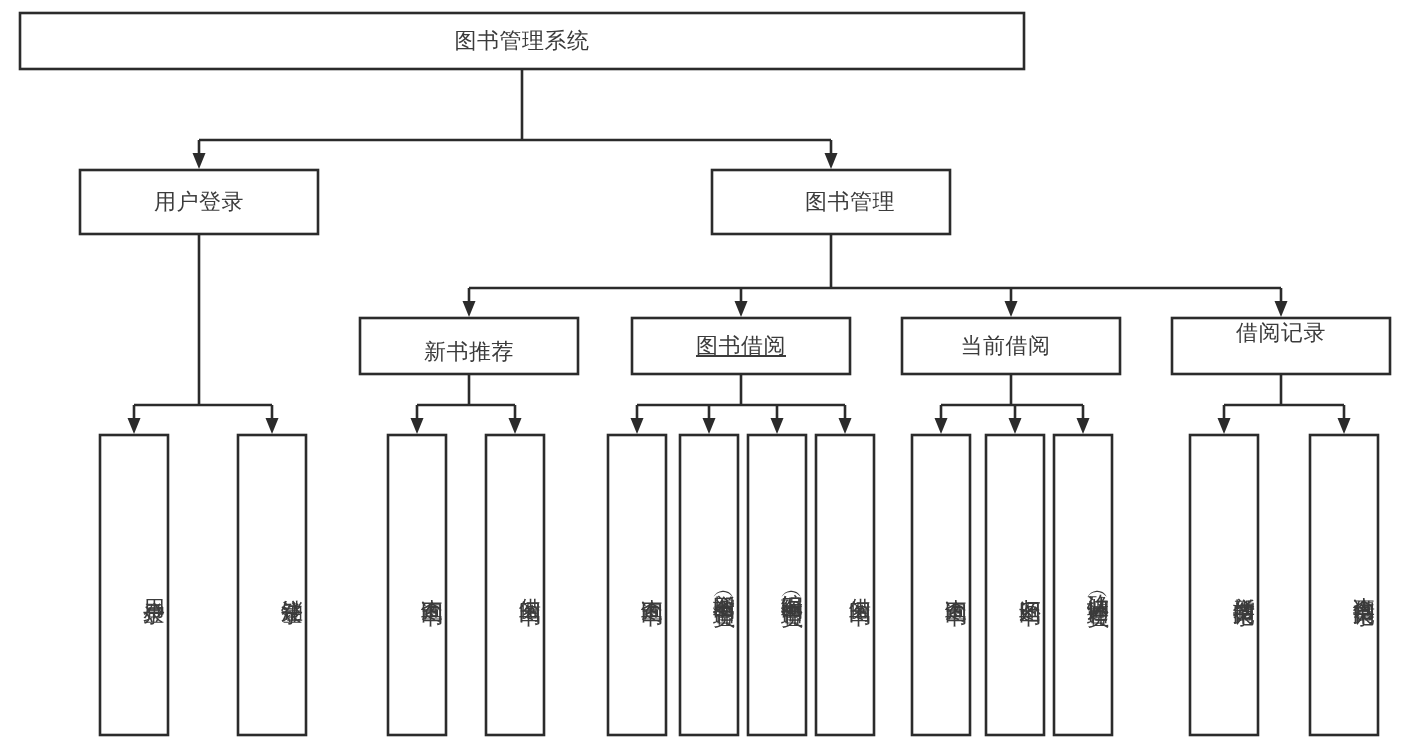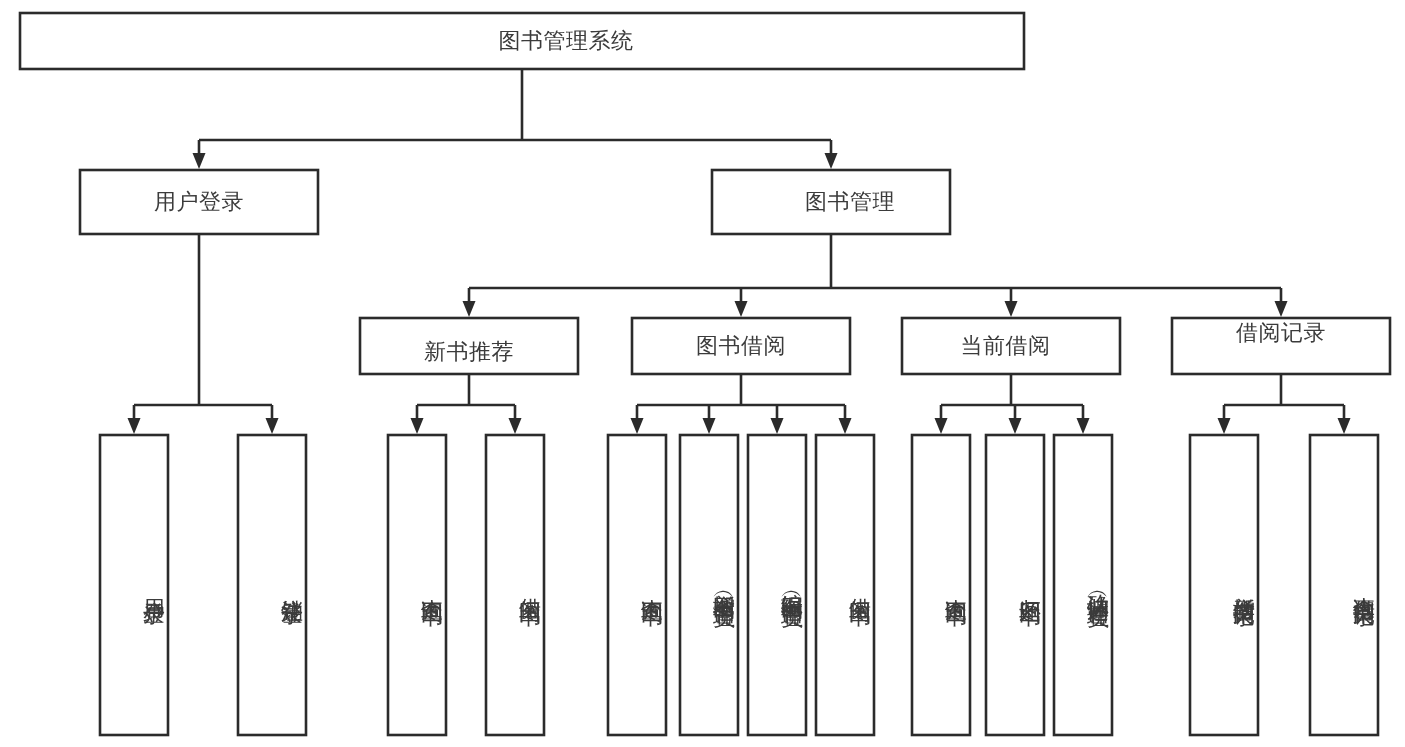--- a/index.html
+++ b/index.html
@@ -160,29 +160,29 @@
         <rect class="node-rect" x="748" y="435" width="58" height="300"></rect>
         <rect class="node-rect" x="816" y="435" width="58" height="300"></rect>
         <rect class="node-rect" x="912" y="435" width="58" height="300"></rect>
         <rect class="node-rect" x="986" y="435" width="58" height="300"></rect>
         <rect class="node-rect" x="1054" y="435" width="58" height="300"></rect>
         <rect class="node-rect" x="1190" y="435" width="68" height="300"></rect>
         <rect class="node-rect" x="1310" y="435" width="68" height="300"></rect>
       </g>
   </svg>
   <div id="label-layer">
-      <div class="node-label-h" style="left: 20px; top: 13px; width: 1004px; height: 56px; padding-left: 44px;">图书管理系统</div>
+      <div class="node-label-h" style="left: 20px; top: 13px; width: 1004px; height: 56px;">图书管理系统</div>
       <div class="node-hit" style="left: 20px; top: 13px; width: 1004px; height: 56px;"></div>
       <div class="node-label-h" style="left: 80px; top: 170px; width: 238px; height: 64px;">用户登录</div>
       <div class="node-hit" style="left: 80px; top: 170px; width: 238px; height: 64px;"></div>
       <div class="node-label-h" style="left: 712px; top: 170px; width: 276px; height: 64px;">图书管理</div>
       <div class="node-hit" style="left: 712px; top: 170px; width: 238px; height: 64px;"></div>
       <div class="node-label-h" style="left: 360px; top: 328px; width: 218px; height: 48px;">新书推荐</div>
       <div class="node-hit" style="left: 360px; top: 318px; width: 218px; height: 56px;"></div>
-      <div class="node-label-h" style="left: 632px; top: 318px; width: 218px; height: 56px;">图书借阅</div>
+      <div class="node-label-h" style="left: 632px; top: 318px; width: 218px; height: 56px; text-decoration: underline;">图书借阅</div>
       <div class="node-hit" style="left: 632px; top: 318px; width: 218px; height: 56px;"></div>
       <div class="node-label-h" style="left: 902px; top: 318px; width: 207px; height: 56px;">当前借阅</div>
       <div class="node-hit" style="left: 902px; top: 318px; width: 218px; height: 56px;"></div>
       <div class="node-label-h" style="left: 1172px; top: 305px; width: 218px; height: 56px;">借阅记录</div>
       <div class="node-hit" style="left: 1172px; top: 318px; width: 218px; height: 56px;"></div>
       <div class="node-label-v" style="left: 100px; top: 435px; width: 68px; height: 198px; padding-top: 102px; box-sizing: border-box;">用户登录</div>
       <div class="node-hit" style="left: 100px; top: 435px; width: 68px; height: 300px;"></div>
       <div class="node-label-v" style="left: 238px; top: 435px; width: 68px; height: 198px; padding-top: 102px; box-sizing: border-box;">注销登录</div>
       <div class="node-hit" style="left: 238px; top: 435px; width: 68px; height: 300px;"></div>
       <div class="node-label-v" style="left: 388px; top: 435px; width: 58px; height: 198px; padding-top: 102px; box-sizing: border-box;">查询图书</div>

